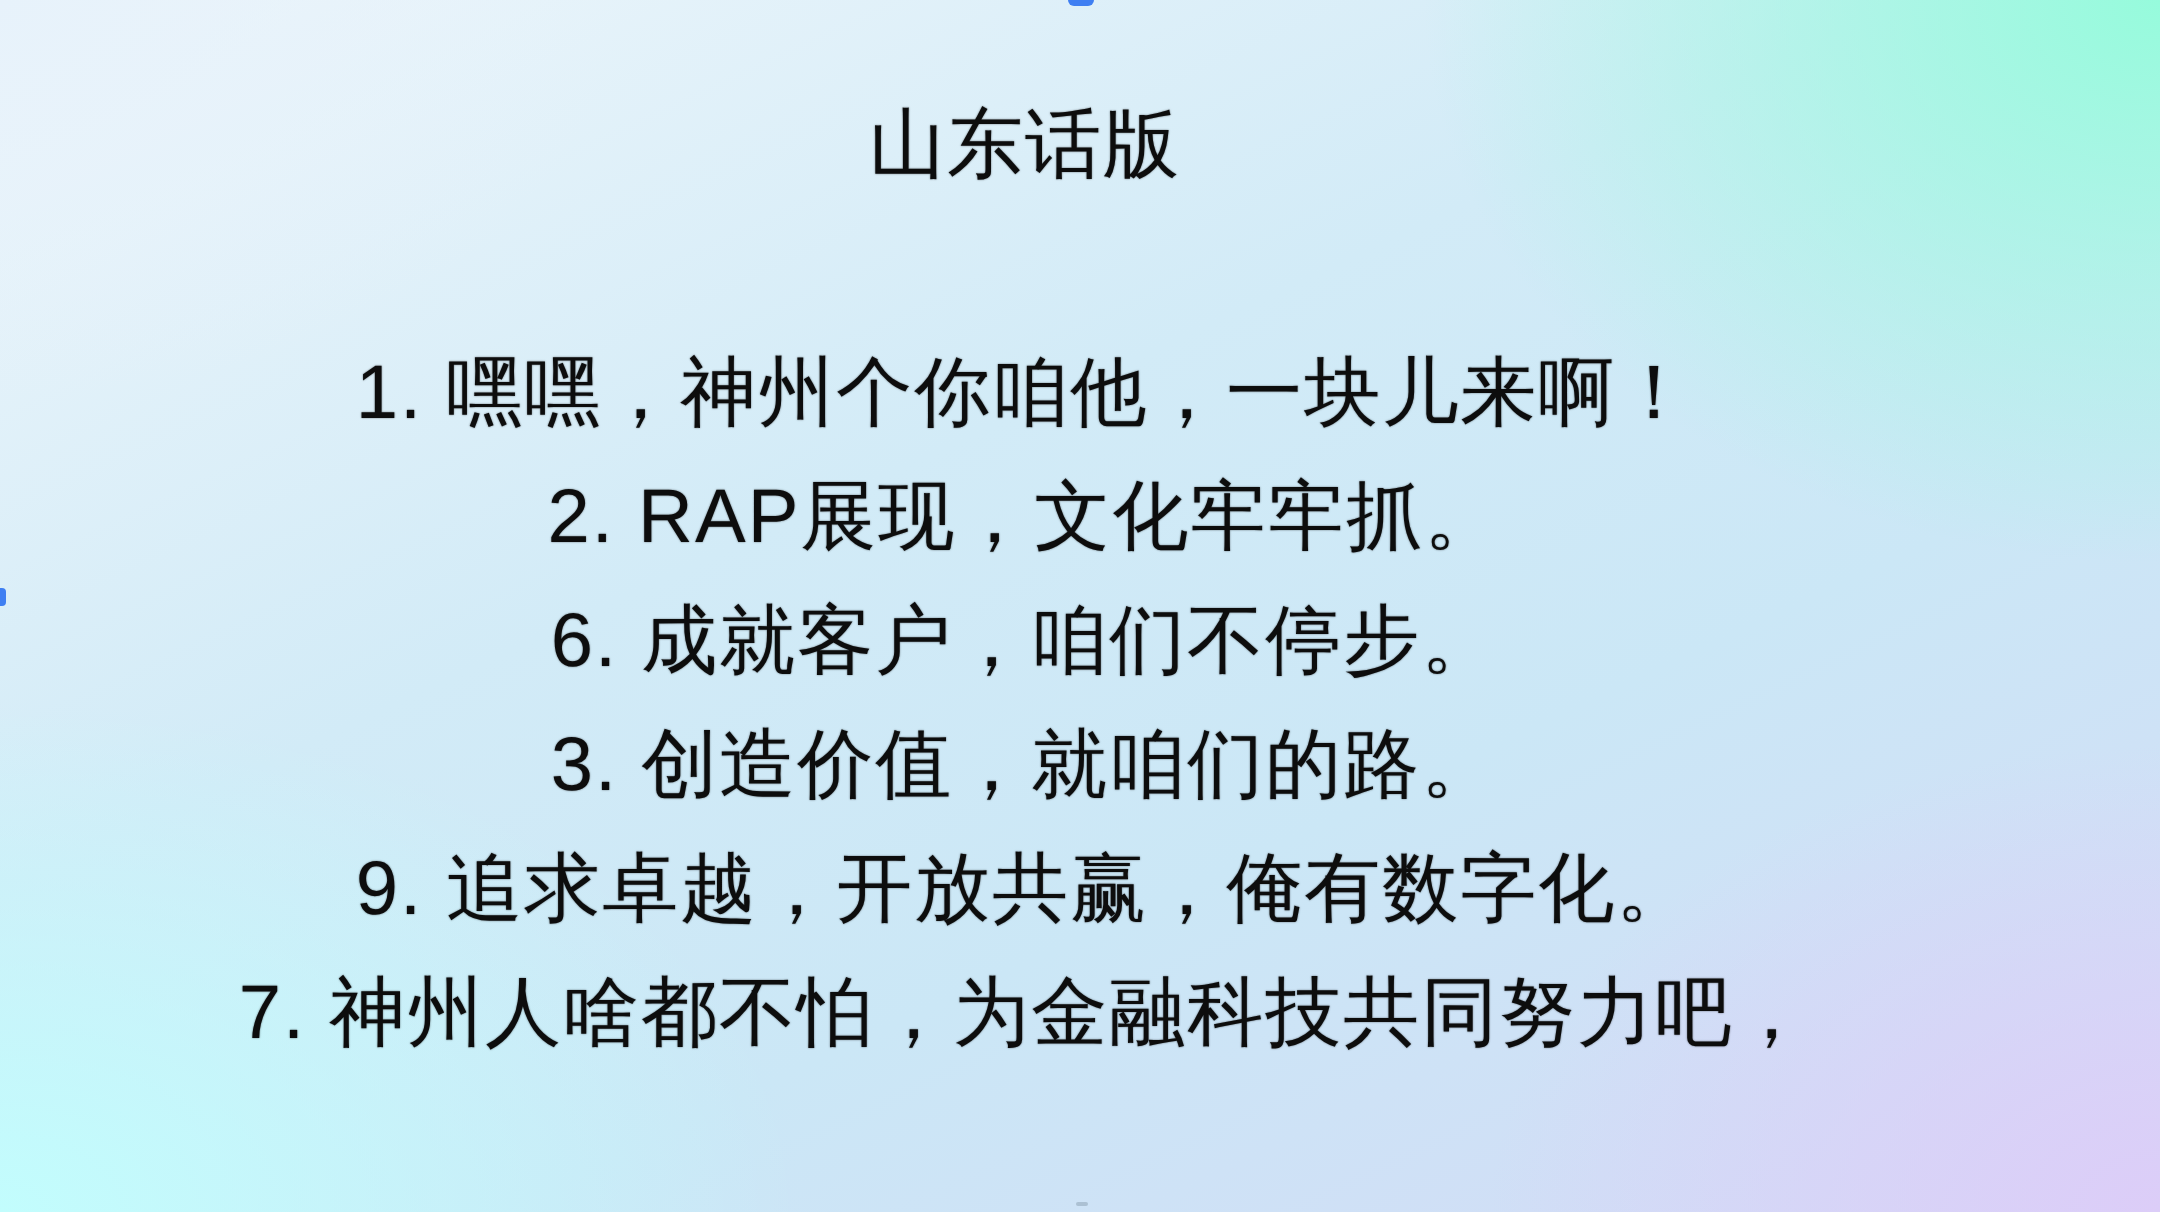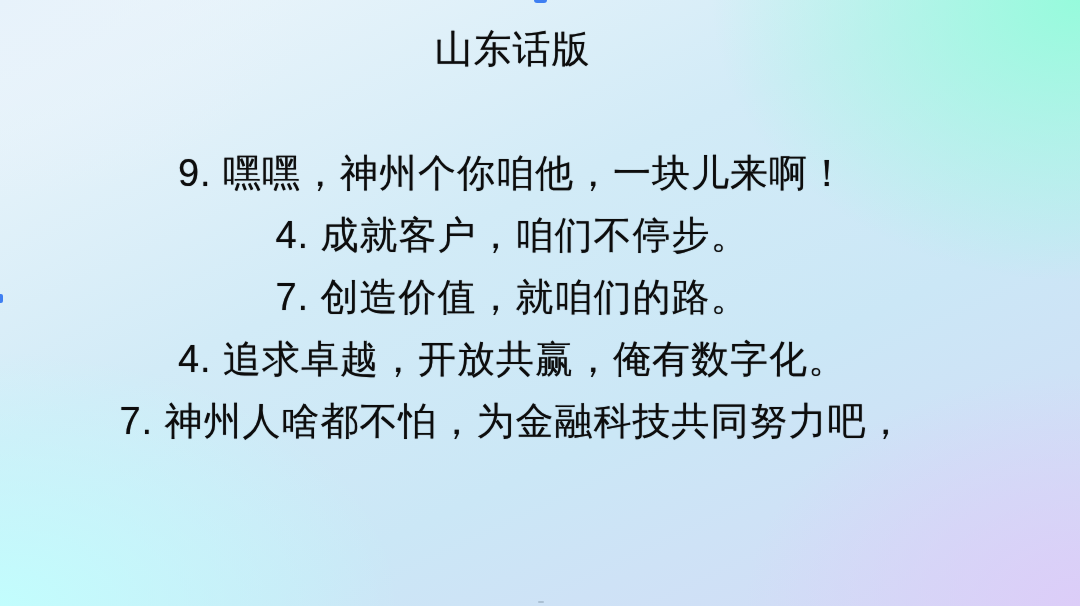--- a/index.html
+++ b/index.html
@@ -21,21 +21,21 @@
       radial-gradient(50% 62% at 100% 100%, #dccdf8 0%, rgba(220,205,248,0) 62%),
       radial-gradient(62% 70% at 0% 100%, #c2fdfd 0%, rgba(194,253,253,0) 60%),
       radial-gradient(48% 55% at 0% 0%, #e7f2fb 0%, rgba(231,242,251,0) 60%),
       linear-gradient(155deg, #eef6fb 0%, #d2ebf7 40%, #cbe7f6 65%, #d3daf6 100%);
   }
   .content {
     position: absolute;
     top: 0;
     left: 0;
     width: 100%;
-    padding-top: 18px;
+    padding-top: 42px;
     padding-right: 55px;
     box-sizing: border-box;
     text-align: center;
     color: #0d0d0d;
   }
   .title-line,
   .text-line {
     font-size: 38px;
     line-height: 62px;
     white-space: nowrap;
@@ -75,24 +75,25 @@
 </head>
 <body>
 
 <div class="slide">
 
   <div class="content">
     <div class="title-line">山东话版</div>
 
     <div class="spacer"></div>
 
-    <div class="text-line">9. 嘿嘿，神州个你咱他，一块儿来啊！</div>
-    <div class="text-line">4. 成就客户，咱们不停步。</div>
-    <div class="text-line">7. 创造价值，就咱们的路。</div>
-    <div class="text-line">4. 追求卓越，开放共赢，俺有数字化。</div>
+    <div class="text-line">1. 嘿嘿，神州个你咱他，一块儿来啊！</div>
+    <div class="text-line">2. RAP展现，文化牢牢抓。</div>
+    <div class="text-line">6. 成就客户，咱们不停步。</div>
+    <div class="text-line">3. 创造价值，就咱们的路。</div>
+    <div class="text-line">9. 追求卓越，开放共赢，俺有数字化。</div>
     <div class="text-line">7. 神州人啥都不怕，为金融科技共同努力吧，</div>
   </div>
 
   <div class="artifact artifact-top"></div>
 
   <div class="artifact artifact-left"></div>
 
   <div class="artifact artifact-bottom-dot"></div>
 
 </div>

